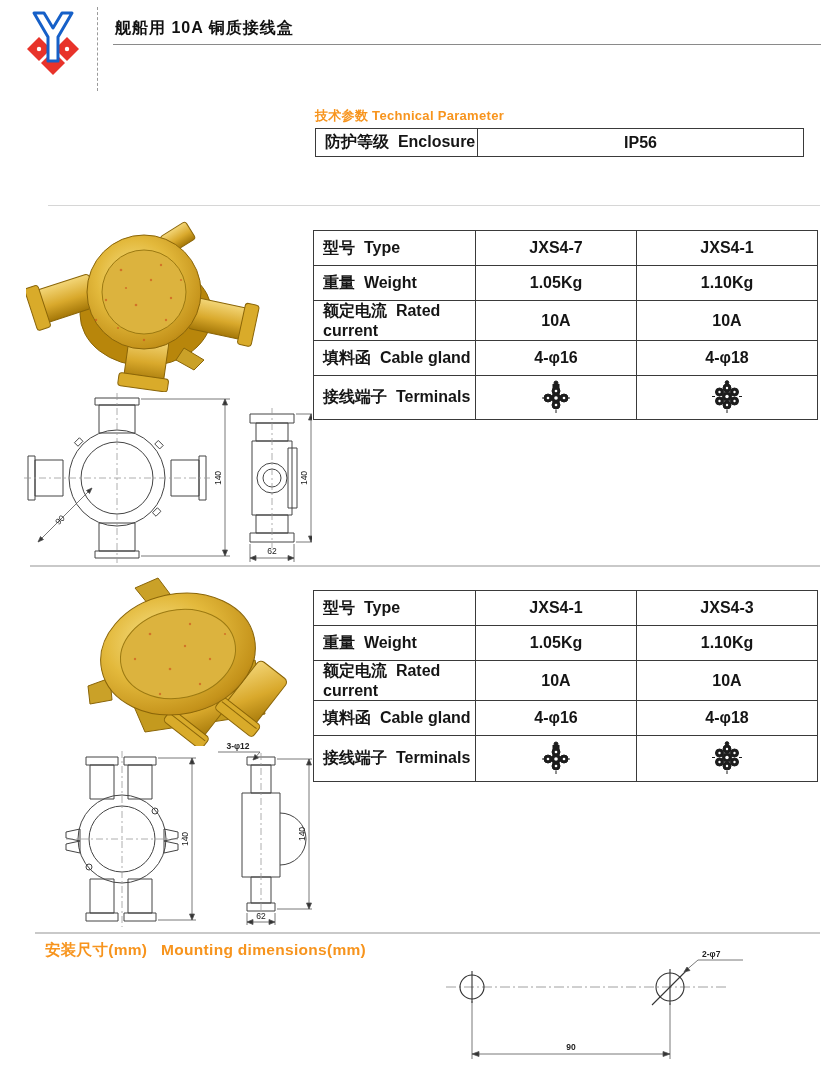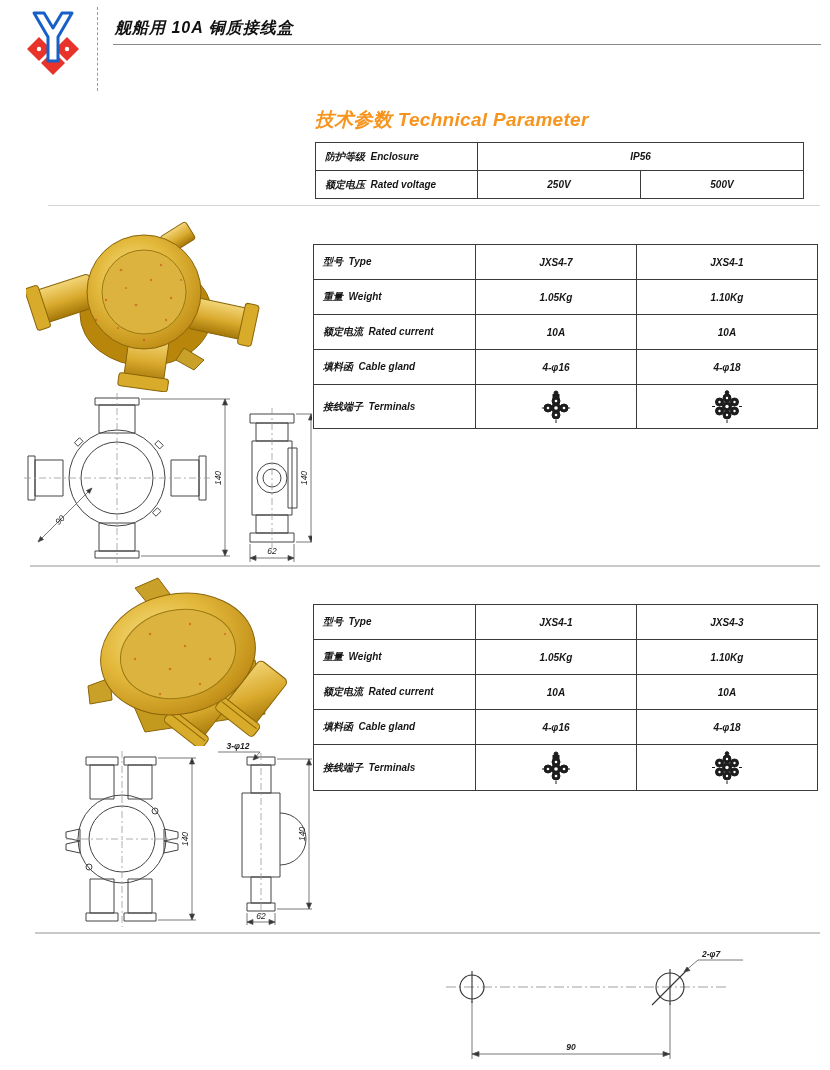--- a/index.html
+++ b/index.html
@@ -1,28 +1,28 @@
 <!DOCTYPE html>
 <html><head>
 <meta charset="utf-8">
 <style>
   html,body{margin:0;padding:0;background:#ffffff;}
   .page{position:relative;width:830px;height:1070px;background:#ffffff;overflow:hidden;
-        font-family:"Liberation Sans",sans-serif;color:#1a1a1a;font-style:italic;}
+        font-family:"Liberation Sans",sans-serif;color:#1a1a1a;}
   .abs{position:absolute;}
   .pre{white-space:pre-wrap;}
   .title-cn{font-size:16px;font-weight:bold;letter-spacing:1px;color:#111;}
   .title-en{font-family:"DejaVu Sans Mono",monospace;font-size:15px;font-weight:bold;letter-spacing:1px;color:#111;}
   .rule{height:0;border-top:1px solid #8a8a8a;}
   .dashed-v{width:0;border-left:1px dashed #9a9a9a;}
   .sep{height:0;border-top:2px solid #c9c9c9;}
   .sep-light{height:0;border-top:1.5px solid #d6d6d6;}
-  .sec-head{color:#F7941D;font-weight:bold;font-size:19px;letter-spacing:.3px;}
+  .sec-head{color:#F7941D;font-weight:bold;font-size:13px;letter-spacing:.3px;}
   .sec-head-lg{color:#F7941D;font-weight:bold;font-size:15.5px;letter-spacing:.3px;}
-  table.ptab{border-collapse:collapse;table-layout:fixed;font-size:10px;margin-top:14px;}
+  table.ptab{border-collapse:collapse;table-layout:fixed;font-size:16px;}
   table.ptab td{border:1px solid #3a3a3a;text-align:center;font-weight:bold;color:#151515;
                 padding:0;vertical-align:middle;}
   table.ptab td.lbl{text-align:left;padding-left:9px;}
   svg text{font-family:"Liberation Sans",sans-serif;}
   .dimtxt{font-size:8.5px;fill:#222;}
   .draw line,.draw rect,.draw circle,.draw path,.draw polygon,.draw polyline{vector-effect:non-scaling-stroke;}
 </style>
 </head>
 <body>
 
@@ -40,25 +40,20 @@
   <div class="abs title-cn" style="left:115px;top:18px">舰船用 10A 铜质接线盒</div>
   <div class="abs rule" style="left:113px;top:44px;width:708px"></div>
 
   <div class="abs sec-head" style="left:315px;top:107px">技术参数 Technical Parameter</div>
 
   <table class="abs ptab" style="left:315px;top:128px;width:489px">
     <tbody>
         <tr style="height:28px">
       <td class="lbl pre" style="width:152px">防护等级  Enclosure</td>
       <td colspan="2">IP56</td>
-    </tr>
-    <tr style="height:28px">
-      <td class="lbl pre">额定电压  Rated voltage</td>
-      <td style="width:160px">250V</td>
-      <td>500V</td>
     </tr>
   </tbody>
     </table>
 
   <div class="abs sep-light" style="left:48px;top:205px;width:772px"></div>
 
   <svg class="abs" style="left:26px;top:210px" width="240" height="182" viewBox="0 0 240 182">
     <defs>
       <radialGradient id="lid1" cx="42%" cy="38%" r="75%">
         <stop offset="0%" stop-color="#f8e48e"></stop>
@@ -425,20 +420,21 @@
         <polygon points="253,185 247,182.5 247,187.5"></polygon>
     </g>
     <text class="dimtxt" x="216" y="12" text-anchor="middle" style="font-weight:bold">3-φ12</text>
     <text class="dimtxt" transform="translate(166 102) rotate(-90)" text-anchor="middle">140</text>
     <text class="dimtxt" transform="translate(283 97) rotate(-90)" text-anchor="middle">140</text>
     <text class="dimtxt" x="239" y="182" text-anchor="middle">62</text>
   </svg>
 
   <div class="abs sep" style="left:35px;top:932px;width:785px"></div>
 
+  <div class="abs sec-head-lg pre" style="left:45px;top:940px">安装尺寸(mm)   Mounting dimensions(mm)</div>
 
   <svg class="abs draw" style="left:438px;top:947px" width="345" height="120" viewBox="0 0 345 120">
     <g stroke="#888" stroke-width="0.8" stroke-dasharray="10 3 2 3" fill="none">
       <line x1="8" y1="40" x2="290" y2="40"></line>
     </g>
     <g stroke="#333" stroke-width="1.1" fill="none">
       <circle cx="34" cy="40" r="12"></circle>
       <circle cx="232" cy="40" r="14"></circle>
       <line x1="34" y1="24" x2="34" y2="56"></line>
       <line x1="232" y1="22" x2="232" y2="58"></line>

